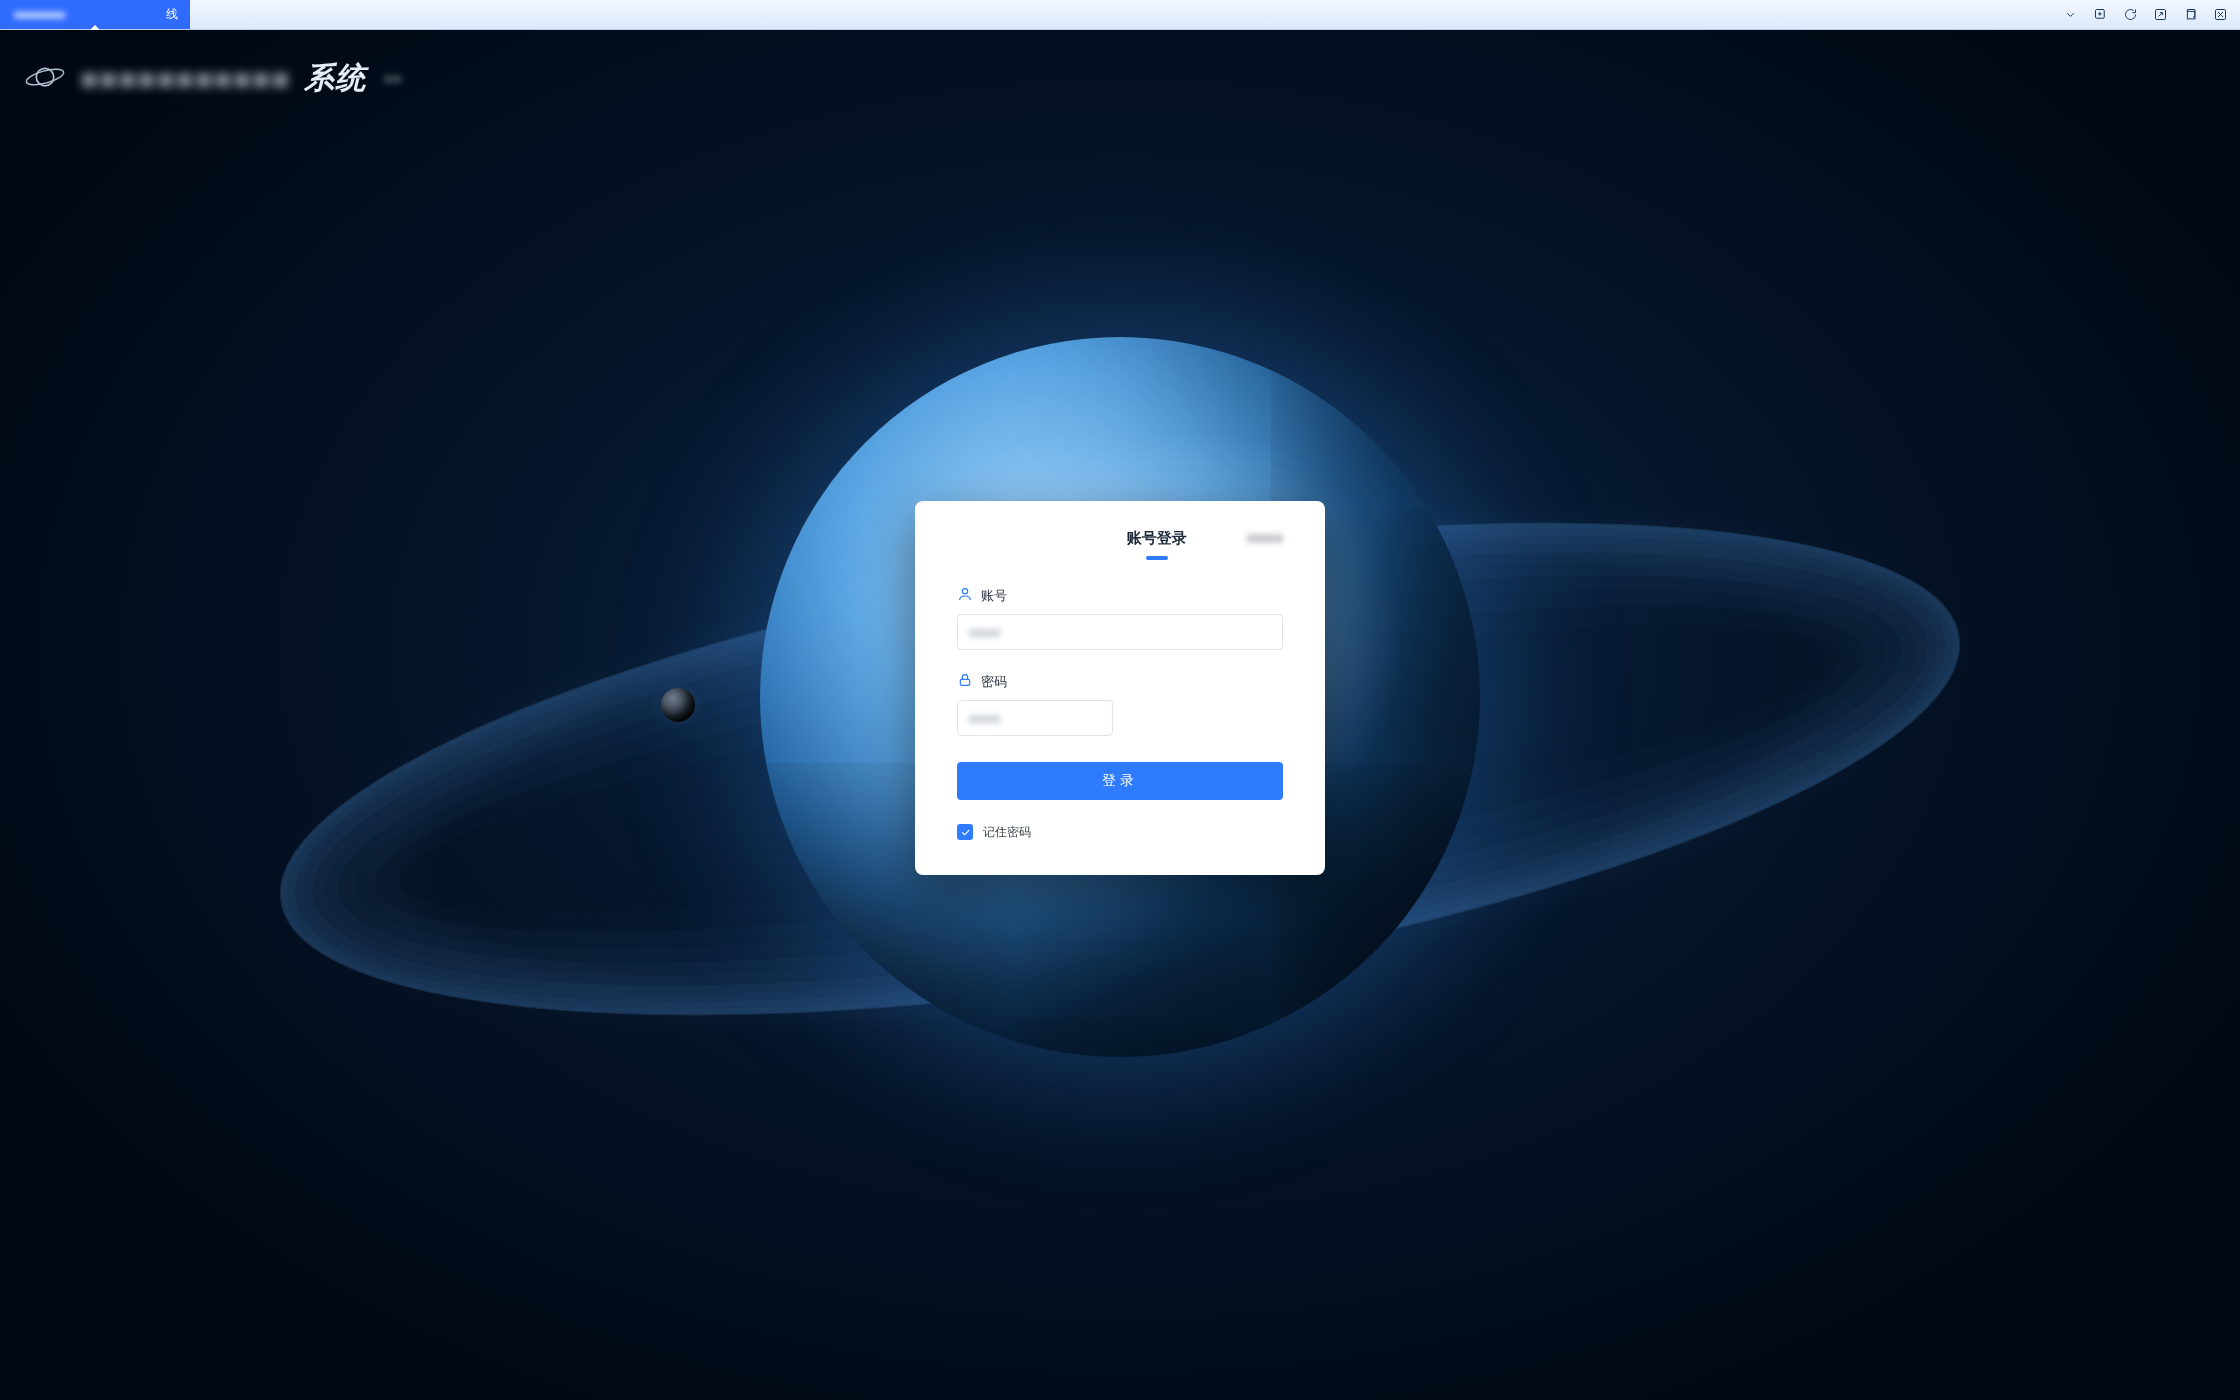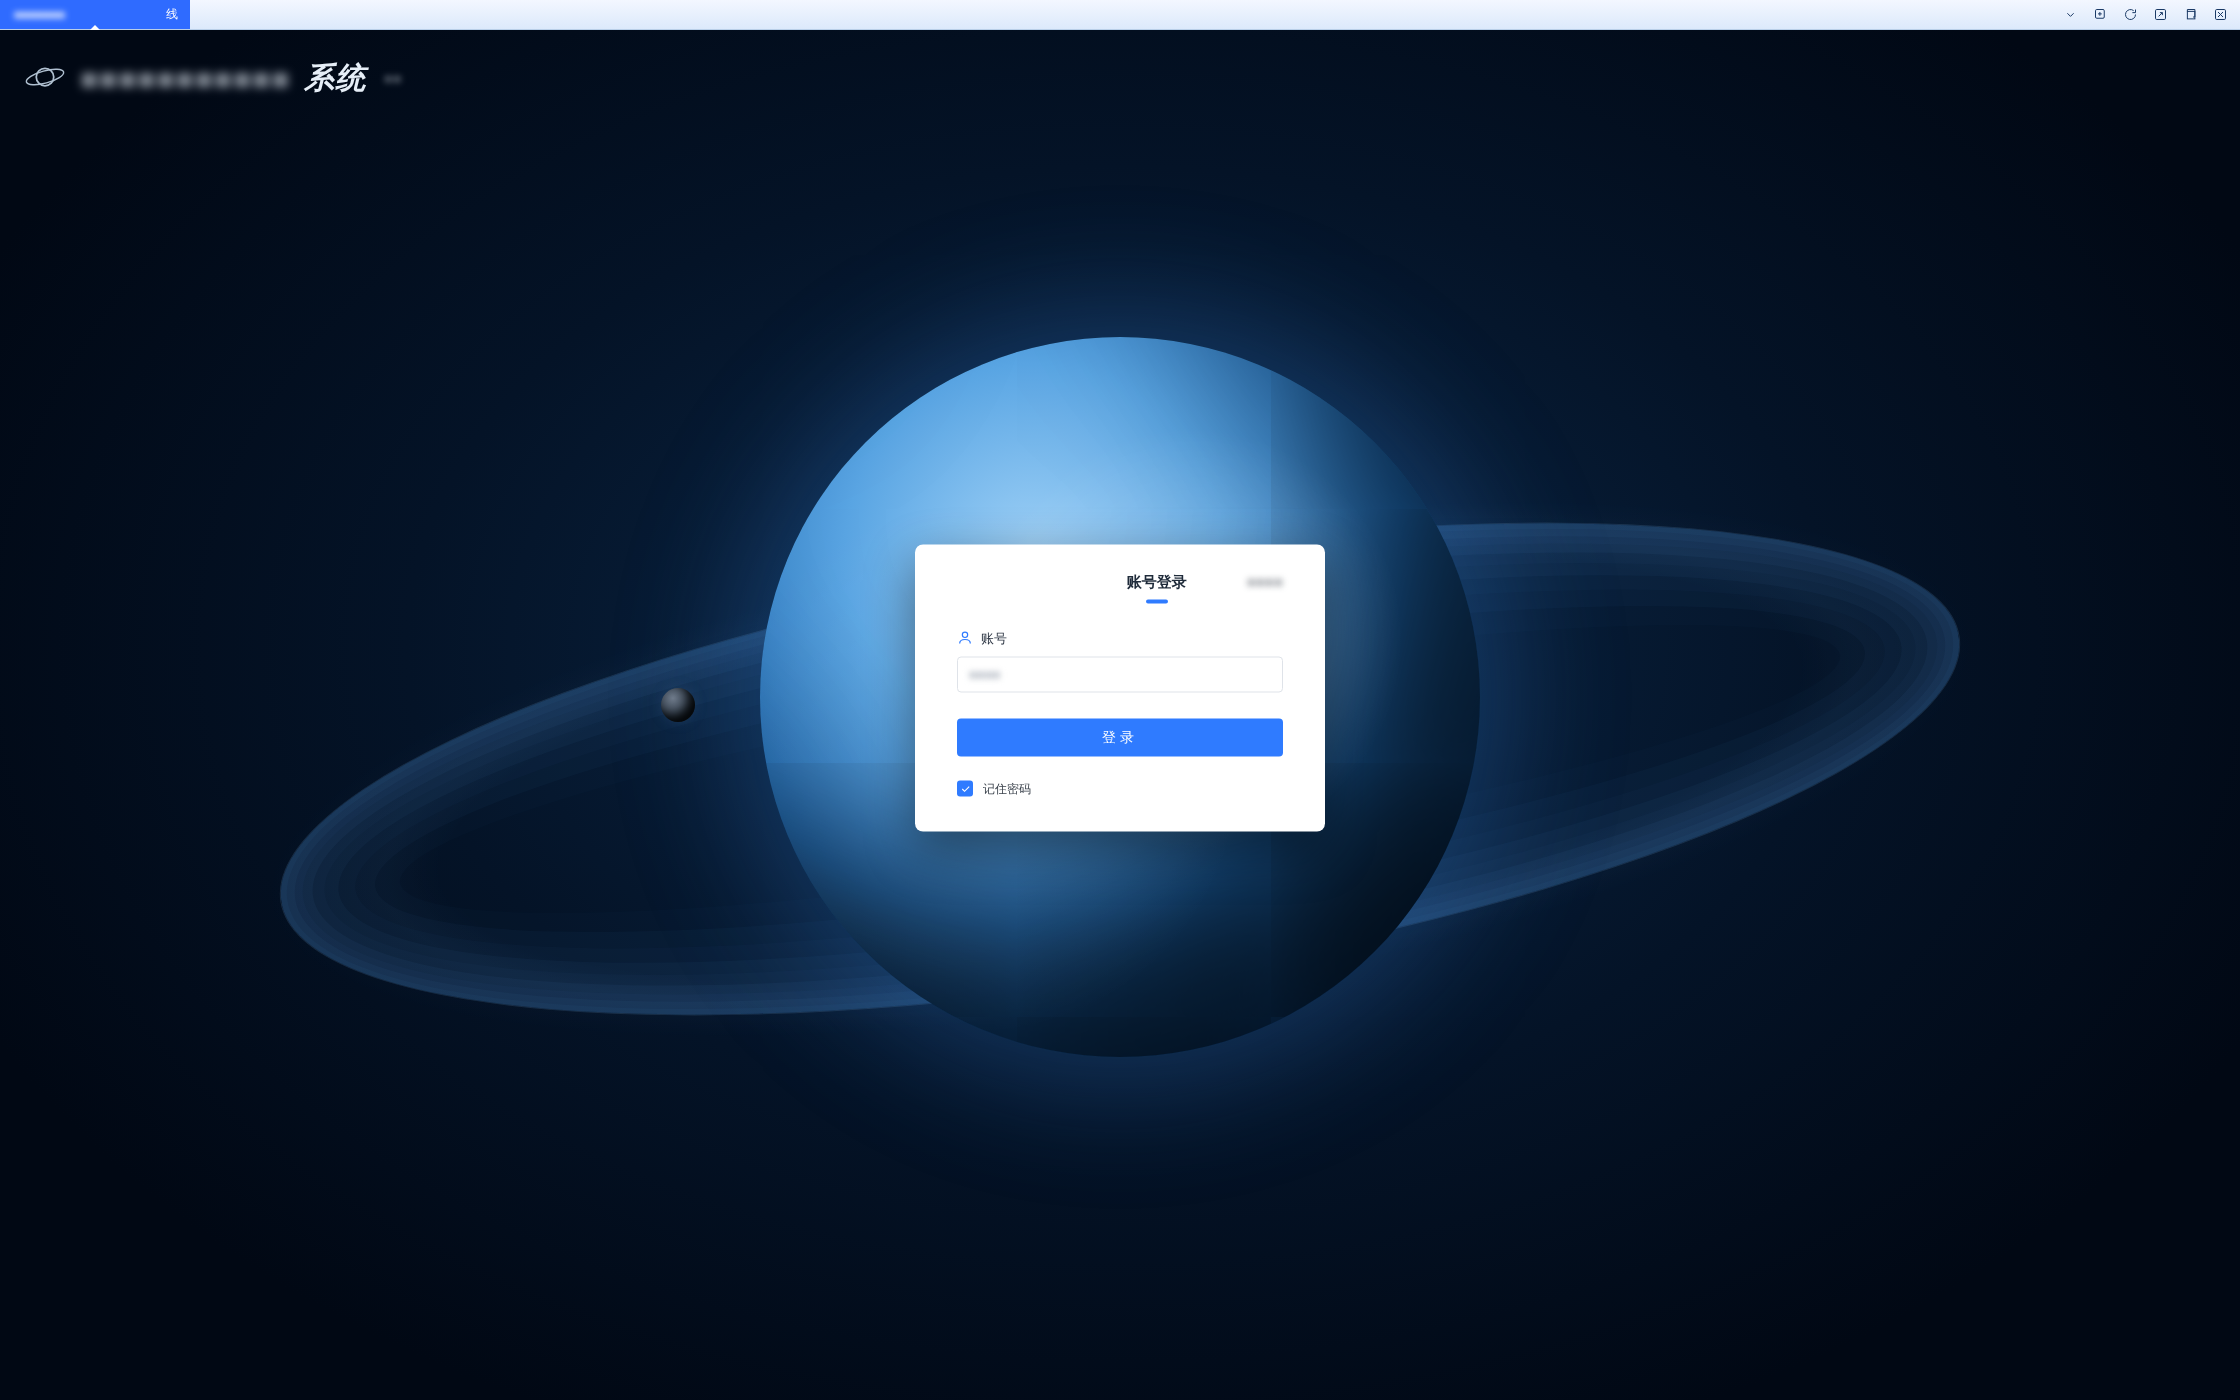--- a/index.html
+++ b/index.html
@@ -180,20 +180,21 @@
       border-radius: 3px;
       background: #2f7bff;
     }
     .tab-item.blurred { filter: blur(3px); opacity:.55; }
 
     .field-label {
       display: flex; align-items: center; gap: 8px;
       font-size: 13px;
       color: #2b3442;
       margin-bottom: 8px;
+      font-family: Liberation Mono, monospace;
     }
     .field-label svg { width: 16px; height: 16px; stroke: #2f7bff; fill: none; stroke-width: 1.8; }
     .input {
       width: 100%;
       height: 36px;
       border: 1px solid #dfe3e9;
       border-radius: 4px;
       padding: 0 12px;
       font-size: 13px;
       color: #333;
@@ -318,20 +319,35 @@
             </svg>
         </span>
         <span>账号</span>
       </div>
       <div style="position:relative">
         <input class="input" value="" style="">
         <span class="blurred-text" style="position:absolute;left:12px;top:50%;transform:translateY(-50%);font-size:13px">■■■■</span>
       </div>
     </div>
 
+    <div class="field">
+      <div class="field-label">
+        <span>
+          <svg viewBox="0 0 24 24">
+              <rect x="5" y="11" width="14" height="9" rx="2"></rect>
+              <path d="M8 11V8a4 4 0 0 1 8 0v3"></path>
+            </svg>
+        </span>
+        <span>密码</span>
+      </div>
+      <div style="position:relative">
+        <input class="input password" type="password" value="" style="">
+        <span class="blurred-text" style="position:absolute;left:12px;top:50%;transform:translateY(-50%);font-size:13px">■■■■</span>
+      </div>
+    </div>
 
     <button class="login-btn">登录</button>
 
     <div class="remember">
       <span class="checkbox">
         <svg viewBox="0 0 24 24">
             <path d="m5 12 5 5L20 7"></path>
           </svg>
       </span>
       <span>记住密码</span>

